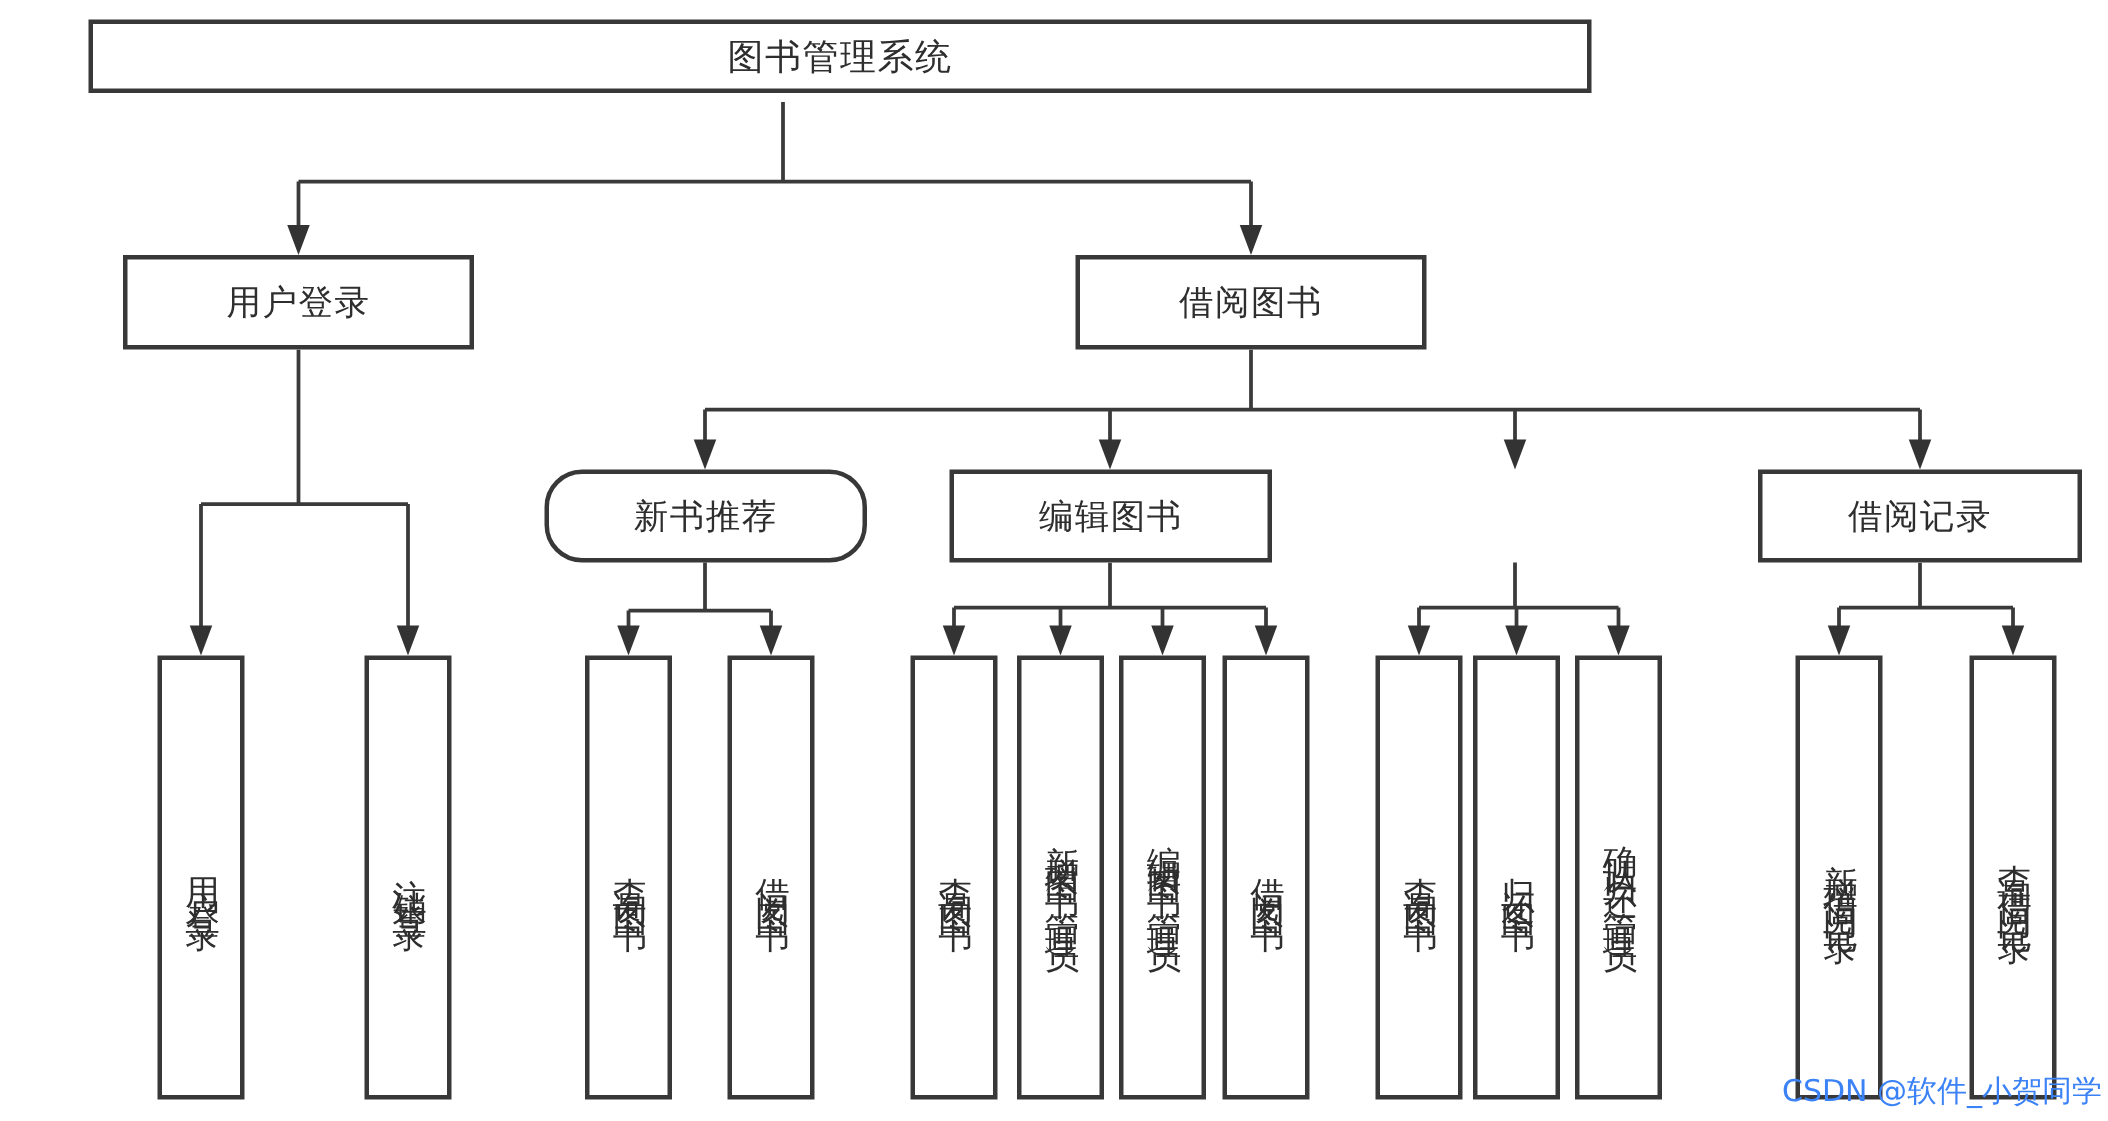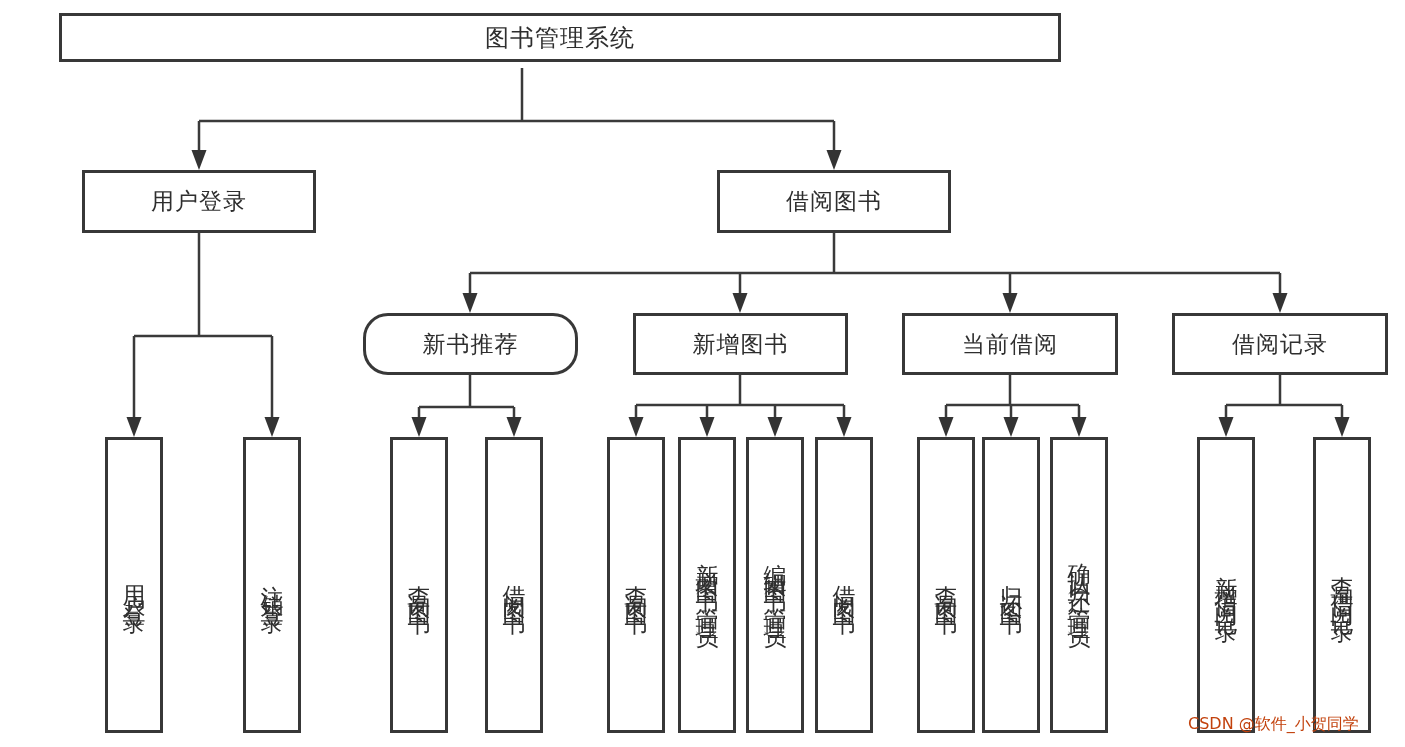--- a/index.html
+++ b/index.html
@@ -55,22 +55,22 @@
     text-orientation: mixed;
     font-size: 23px;
     letter-spacing: 9px;
     line-height: 1;
     white-space: nowrap;
   }
   .watermark {
     position: absolute;
     left: 1188px;
     top: 714px;
-    font-size: 16px;
-    color: #c2410c;
+    font-size: 20px;
+    color: #3b82f6;
     white-space: nowrap;
   }
 </style>
 </head>
 <body>
 
 <div class="canvas">
 
   <svg class="connectors" viewBox="0 0 1405 747" xmlns="http://www.w3.org/2000/svg">
 
@@ -116,24 +116,21 @@
     <span class="h-label">用户登录</span>
   </div>
   <div class="box" style="left:717px; top:170px; width:234px; height:63px;">
     <span class="h-label">借阅图书</span>
   </div>
 
   <div class="box" style="left:363px; top:313px; width:215px; height:62px;border-radius:25px;">
     <span class="h-label">新书推荐</span>
   </div>
   <div class="box" style="left:633px; top:313px; width:215px; height:62px;">
-    <span class="h-label">新增图书</span>
-  </div>
-  <div class="box" style="left:902px; top:313px; width:216px; height:62px;">
-    <span class="h-label">当前借阅</span>
+    <span class="h-label">编辑图书</span>
   </div>
   <div class="box" style="left:1172px; top:313px; width:216px; height:62px;">
     <span class="h-label">借阅记录</span>
   </div>
 
   <div class="box v-box" style="left:105px; top:437px; width:58px; height:296px;">
     <span>用户登录</span>
   </div>
   <div class="box v-box" style="left:243px; top:437px; width:58px; height:296px;">
     <span>注销登录</span>

